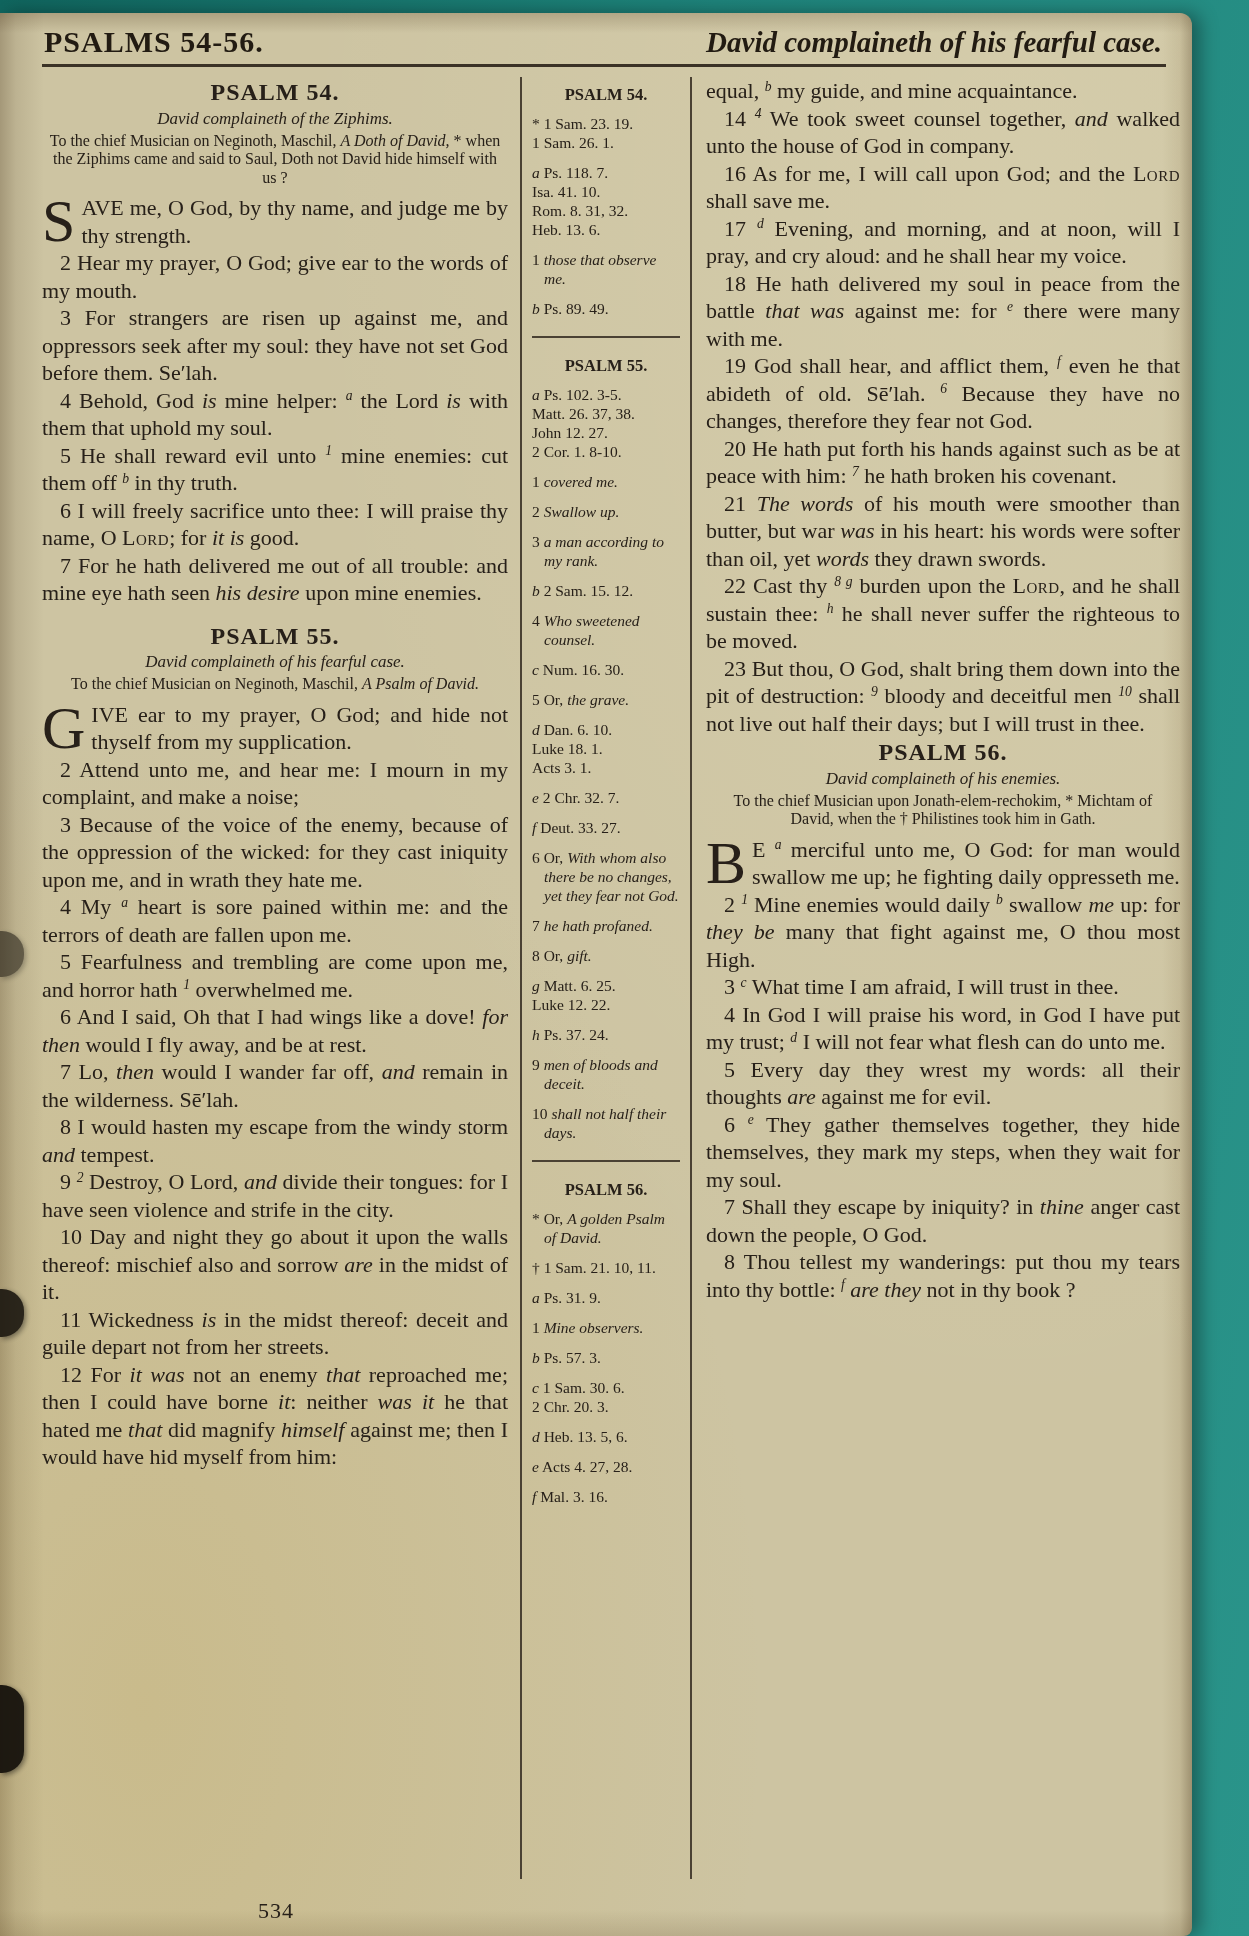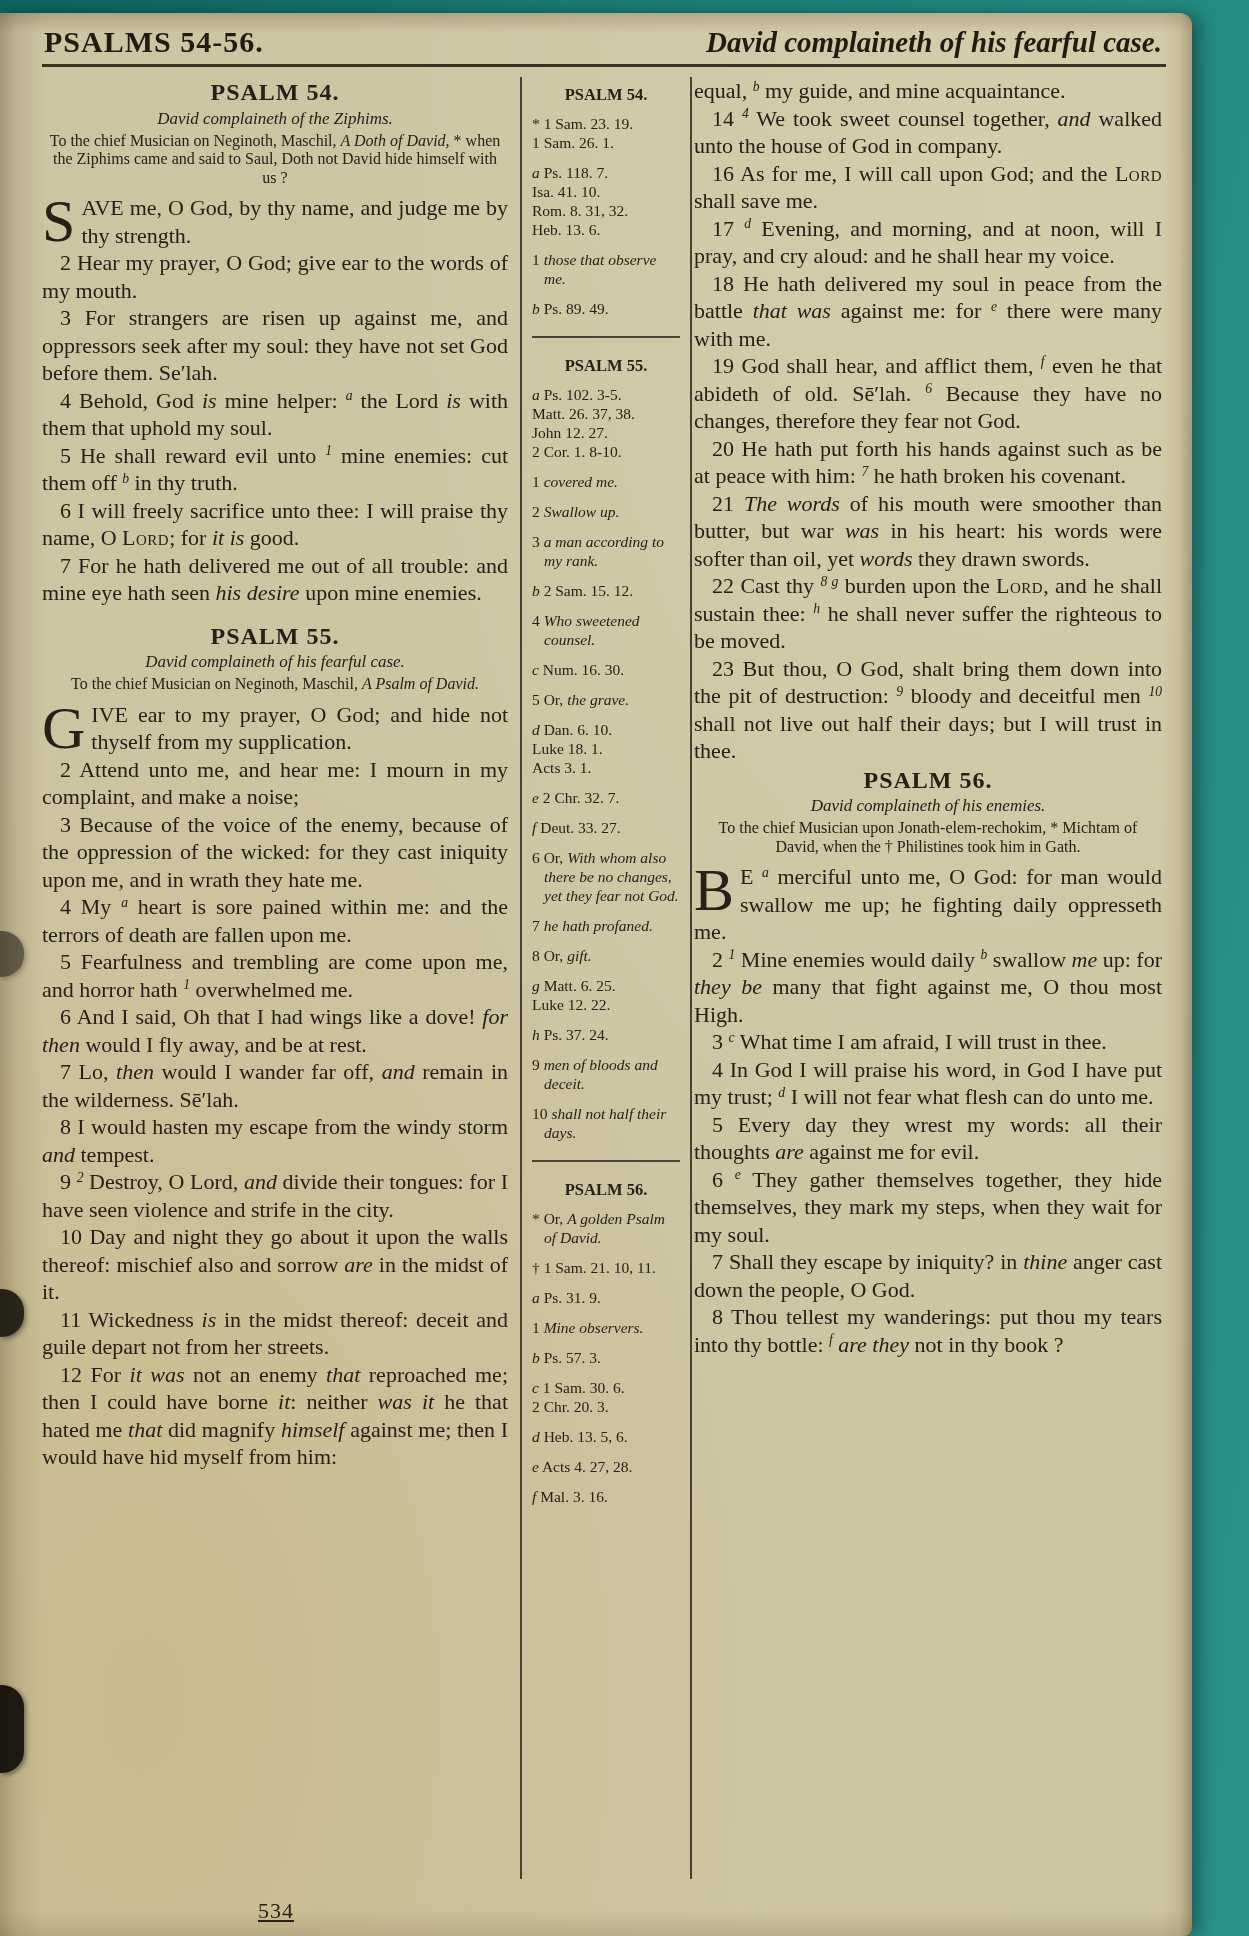--- a/index.html
+++ b/index.html
@@ -32,49 +32,49 @@
   }
   .header{
     display:flex;justify-content:space-between;align-items:baseline;
     padding:12px 30px 0 44px;color:#221b12;
   }
   .h-left{font-weight:bold;font-size:30px;letter-spacing:1px;}
   .h-right{font-weight:bold;font-style:italic;font-size:29px;}
   .headrule{margin:5px 26px 0 42px;border-top:3px solid #3b3226;}
 
   .columns{
-    display:flex;margin:10px 30px 0 42px;height:1802px;overflow:hidden;
+    display:flex;margin:10px 12px 0 42px;height:1802px;overflow:hidden;
   }
   .col-left,.col-right{
     font-size:22px;line-height:27.5px;text-align:justify;
   }
   .col-left{width:478px;padding-right:12px;}
   .col-center{
     width:172px;padding:0 10px;flex:0 0 auto;
     border-left:2px solid var(--rule);border-right:2px solid var(--rule);
     font-size:15.5px;line-height:19px;
   }
-  .col-right{flex:1;padding-left:2px;}
+  .col-right{flex:1;padding-left:14px;}
 
   .ptitle{font-weight:bold;font-size:24px;letter-spacing:1px;text-align:center;margin:16px 0 2px;}
   .psalm:first-child .ptitle{margin-top:2px;}
   .psub{font-style:italic;font-size:17px;line-height:20px;text-align:center;margin:2px 0;}
   .pintro{font-size:16px;line-height:18.5px;text-align:center;margin:3px 6px 7px;}
   .verse{margin:0;text-indent:18px;}
   .verse.first,.verse.cont{text-indent:0;}
   .dropcap{float:left;font-size:60px;line-height:47px;padding:4px 6px 0 0;}
   sup{font-size:62%;font-style:italic;line-height:0;vertical-align:baseline;position:relative;top:-0.55em;}
   .sc{font-variant:small-caps;letter-spacing:.5px;}
 
   .rtitle{font-weight:bold;font-size:16.5px;text-align:center;margin:8px 0 10px;}
   .refsec + .refsec{border-top:2px solid var(--rule);margin-top:18px;padding-top:10px;}
   .refgroup{margin-bottom:11px;}
   .ref{margin:0;padding-left:12px;text-indent:-12px;}
 
-  .pagenum{position:absolute;bottom:12px;left:258px;font-size:22px;letter-spacing:1px;text-decoration:underline;}
+  .pagenum{position:absolute;bottom:12px;left:258px;font-size:22px;letter-spacing:1px;}
 
   .tab{
     position:absolute;left:0;width:24px;background:#16120c;
     border-radius:0 22px 22px 0;box-shadow:2px 2px 5px rgba(0,0,0,.45);
   }
   .tab1{top:918px;height:46px;opacity:.55;}
   .tab2{top:1276px;height:48px;opacity:.88;}
   .tab3{top:1672px;height:88px;opacity:.95;}
 </style>
 </head>

